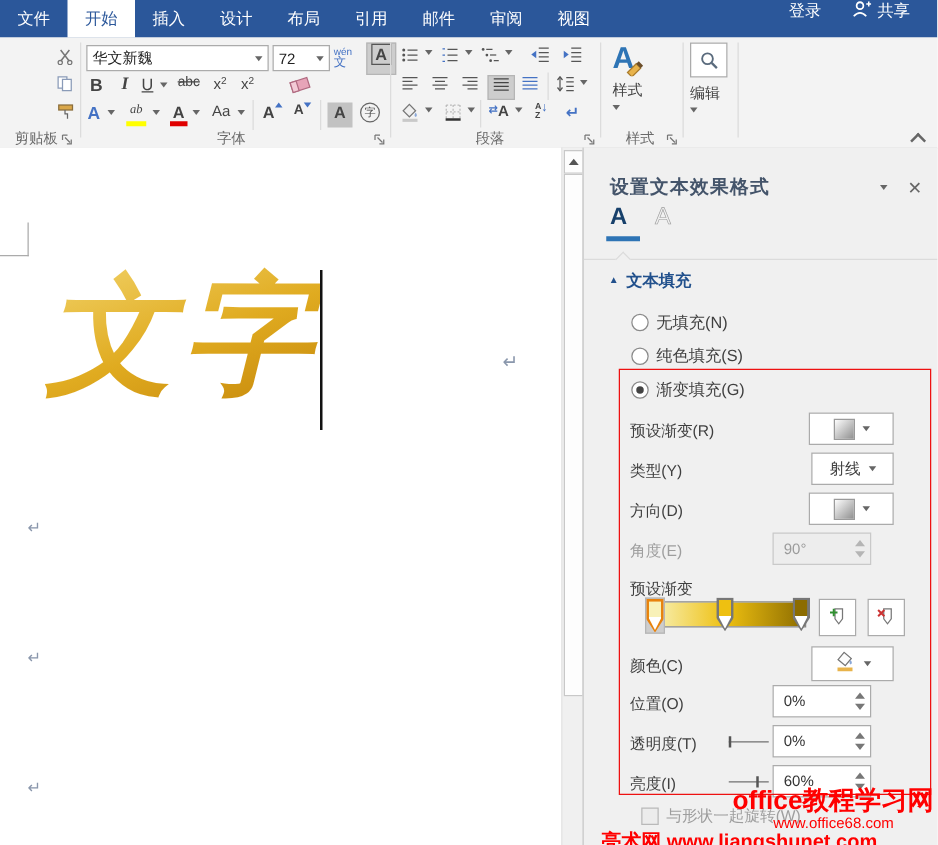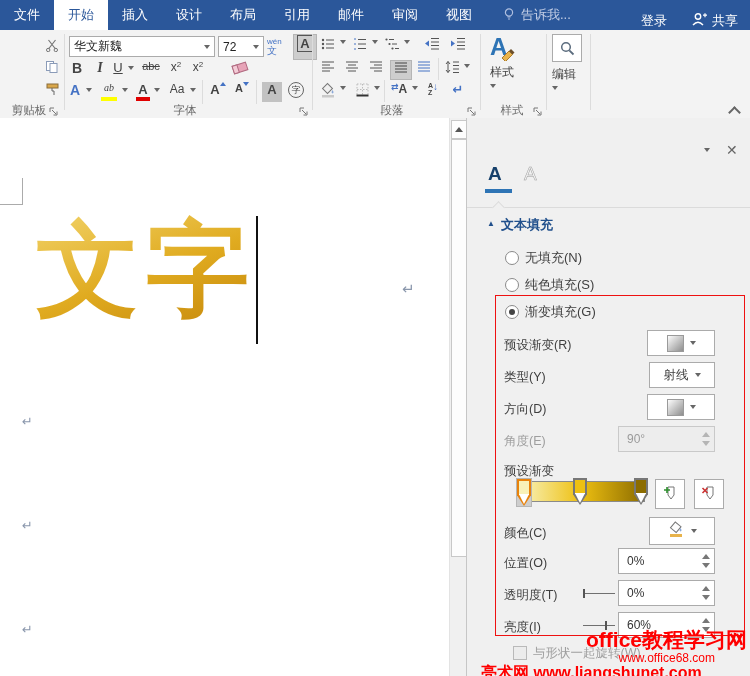--- a/index.html
+++ b/index.html
@@ -5,42 +5,42 @@
   html,body{margin:0;padding:0;}
   body{font-family:"Liberation Sans","DejaVu Sans",sans-serif;}
   #app{position:relative;width:750px;height:676px;overflow:hidden;background:#F3F3F3;}
   .abs{position:absolute;}
 
   
   #titlebar{left:0;top:0;width:750px;height:30px;background:var(--titlebar_blue);display:flex;align-items:stretch;color:#fff;font-size:13px;}
   .tab{display:flex;align-items:center;padding:0 14px;cursor:default;white-space:nowrap;}
   .tab.active{background:#fff;color:var(--titlebar_blue);}
   .tellme{display:flex;align-items:center;gap:5px;margin-left:16px;color:#C3CEE6;}
-  .tb-right{margin-left:auto;display:flex;align-items:flex-end;gap:6px;padding-right:4px;}
+  .tb-right{margin-left:auto;display:flex;align-items:flex-start;gap:6px;padding-right:14px;}
   .tb-right .login{padding:0 10px;}
   .share{display:flex;align-items:center;gap:5px;padding:0 8px;}
 
   
   #ribbon{left:0;top:30px;width:750px;height:88px;background:#F3F3F3;border-bottom:1px solid #D5D5D5;font-size:12px;color:#444;}
   .gdiv{position:absolute;top:4px;height:76px;width:1px;background:#DCDCDC;}
   .glabel{position:absolute;top:73px;font-size:11.5px;color:#6A6A6A;text-align:center;}
   .launch{position:absolute;width:11px;height:11px;border:1px solid transparent;}
   .rbtn{position:absolute;display:flex;align-items:flex-start;justify-content:center;cursor:default;}
   .caret{width:0;height:0;border-left:3px solid transparent;border-right:3px solid transparent;border-top:4px solid #666;display:inline-block;}
   .combo{position:absolute;background:#fff;border:1px solid #ABABAB;display:flex;align-items:center;font-size:12px;color:#222;padding:0 4px;box-sizing:border-box;}
   .combo .caret{margin-left:auto;}
   .sel{background:#CDCDCD;border:1px solid #B5B5B5;}
   .colorbar{position:absolute;left:2px;bottom:1px;height:4px;}
   .chev{position:absolute;width:7px;height:7px;border-left:2px solid #666;border-top:2px solid #666;transform:rotate(45deg);}
 
   
   #doc{left:0;top:118px;width:449px;height:558px;background:#fff;overflow:hidden;}
   #corner{left:0;top:60px;width:22px;height:26px;border-right:1px solid #ABABAB;border-bottom:1px solid #ABABAB;}
   #bigtext{left:36px;top:88px;display:flex;align-items:flex-start;font-family:"DejaVu Serif","Liberation Serif",serif;font-weight:700;font-size:103px;line-height:1.22;}
-  .goldrun{background:linear-gradient(160deg,var(--gold_hi) 8%,var(--gold_mid) 52%,var(--gold_lo) 95%);-webkit-background-clip:text;background-clip:text;color:transparent;letter-spacing:7px;}
+  .goldrun{background:linear-gradient(160deg,var(--gold_hi) 8%,var(--gold_mid) 52%,var(--gold_lo) 95%);-webkit-background-clip:text;background-clip:text;color:transparent;letter-spacing:7px;font-style:italic;}
   #cursor{width:2px;height:128px;background:#111;margin:10px 2px 0 0;}
   .pmark{position:absolute;color:#8A97AC;font-size:13px;}
   #scrollbar{left:449px;top:118px;width:17px;height:558px;background:#F0F0F0;border-left:1px solid #E3E3E3;}
   #sb-up{left:1px;top:2px;width:14px;height:17px;background:#FDFDFD;border:1px solid #C8C8C8;display:flex;align-items:center;justify-content:center;}
   #sb-up .tri{width:0;height:0;border-left:4px solid transparent;border-right:4px solid transparent;border-bottom:5px solid #555;}
   #sb-thumb{left:1px;top:21px;width:14px;height:416px;background:#FDFDFD;border:1px solid #C8C8C8;}
 
   
   #pane{left:466px;top:118px;width:284px;height:558px;background:#F0F0F0;border-left:1px solid #C6C6C6;color:#3F3F3F;font-size:12.5px;}
   #pane-title{left:21px;top:22px;font-size:15px;color:#44546A;font-weight:700;letter-spacing:1px;}
@@ -53,21 +53,21 @@
   #notch{left:27px;top:85px;width:8px;height:8px;background:#F0F0F0;border-left:1px solid #DBDBDB;border-top:1px solid #DBDBDB;transform:rotate(45deg);}
   .sect-tri{left:20px;top:101px;font-size:8px;color:#21508C;}
   #sect-label{left:34px;top:98px;font-size:13px;font-weight:700;color:#21508C;}
   .radio{position:absolute;width:12px;height:12px;border:1px solid #8A8A8A;border-radius:50%;background:#fff;}
   .radio.on::after{content:"";position:absolute;left:3px;top:3px;width:6px;height:6px;border-radius:50%;background:#444;}
   .rlabel{position:absolute;font-size:13px;color:#3F3F3F;}
   .plabel{position:absolute;font-size:12.5px;color:#3F3F3F;}
   .plabel.dis{color:#9E9E9E;}
   .pbtn{position:absolute;background:#fff;border:1px solid #ABABAB;display:flex;align-items:center;justify-content:center;gap:6px;box-sizing:border-box;}
   .swatch{width:15px;height:15px;border:1px solid #9A9A9A;background:linear-gradient(135deg,#FDFDFD 0%,#8E8E8E 100%);}
-  .spin{position:absolute;background:#fff;border:1px solid #ABABAB;box-sizing:border-box;font-size:12px;color:#333;display:flex;align-items:center;padding-left:8px;width:97px;height:26px;}
+  .spin{position:absolute;background:#fff;border:1px solid #ABABAB;box-sizing:border-box;font-size:12px;color:#333;display:flex;align-items:center;padding-left:8px;width:79px;height:26px;}
   .spin.dis{background:#EDEDED;border-color:#C9C9C9;color:#9B9B9B;}
   .spin .arr{position:absolute;right:4px;display:flex;flex-direction:column;gap:4px;}
   .tri-u{width:0;height:0;border-left:4px solid transparent;border-right:4px solid transparent;border-bottom:5px solid #777;}
   .tri-d{width:0;height:0;border-left:4px solid transparent;border-right:4px solid transparent;border-top:5px solid #777;}
   .spin.dis .tri-u{border-bottom-color:#B5B5B5;}
   .spin.dis .tri-d{border-top-color:#B5B5B5;}
   #gbar{left:54px;top:363px;width:124px;height:21px;border:1px solid #8A8A8A;box-sizing:border-box;background:linear-gradient(90deg,var(--stop1) 0%,var(--stop2) 48%,var(--stop3) 100%);}
   .gstop{position:absolute;top:360px;width:14px;height:27px;}
   .gstop .outer{position:absolute;inset:0;clip-path:polygon(0 0,100% 0,100% 60%,50% 100%,0 60%);background:#777;}
   .gstop.sel .outer{background:#E8820C;}
@@ -111,29 +111,20 @@
       </div>
     <div class="tab">
         <span>邮件</span>
       </div>
     <div class="tab">
         <span>审阅</span>
       </div>
     <div class="tab">
         <span>视图</span>
       </div>
-    <div class="tellme">
-      <span>
-        <svg width="14" height="14" viewBox="0 0 14 14">
-            <circle cx="7" cy="5.5" r="3.6" fill="none" stroke="#AEBEDF" stroke-width="1.2"></circle>
-            <path d="M5.5 10 h3 M6 12 h2" stroke="#AEBEDF" stroke-width="1.2" fill="none"></path>
-          </svg>
-      </span>
-      <span>告诉我...</span>
-    </div>
     <div class="tb-right">
       <span class="login">登录</span>
       <span class="share">
         <span>
           <svg width="16" height="15" viewBox="0 0 16 15">
               <circle cx="7" cy="4.5" r="2.7" fill="none" stroke="#fff" stroke-width="1.4"></circle>
               <path d="M2 13 q5 -5.5 10 0" fill="none" stroke="#fff" stroke-width="1.4"></path>
               <path d="M12 3.2 h4 M14 1.2 v4" stroke="#fff" stroke-width="1.2"></path>
             </svg>
         </span>
@@ -444,20 +435,21 @@
   </div>
 
   <div id="scrollbar" class="abs">
     <div id="sb-up" class="abs">
         <span class="tri"></span>
       </div>
     <div id="sb-thumb" class="abs"></div>
   </div>
 
   <div id="pane" class="abs">
+    <div id="pane-title" class="abs">设置文本效果格式</div>
     <span id="pane-dd" class="abs caret"></span>
     <span id="pane-close" class="abs">✕</span>
 
     <span class="abs pane-tab-a">A</span>
     <div id="tab-underline" class="abs"></div>
     <span class="abs pane-tab-b">A</span>
     <div id="tabbar-line" class="abs"></div>
     <div id="notch" class="abs"></div>
 
     <span class="abs sect-tri">▲</span>

